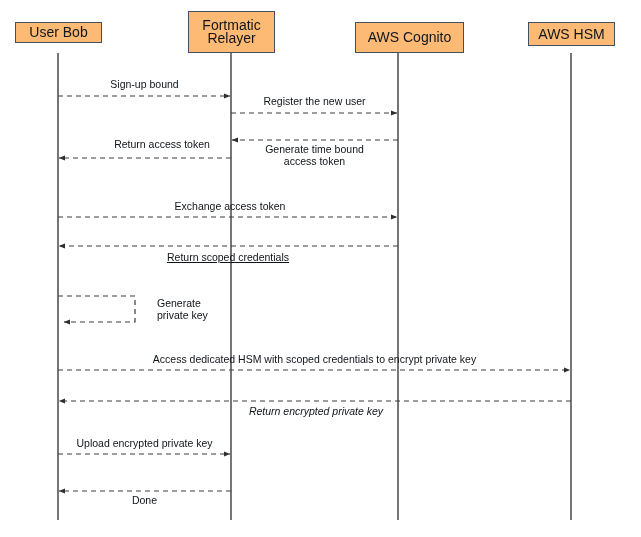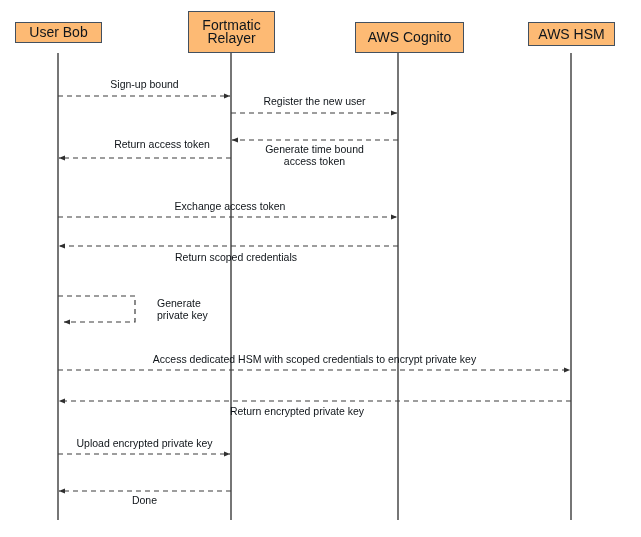--- a/index.html
+++ b/index.html
@@ -79,22 +79,22 @@
       <div class="actor-box" style="left: 355px; top: 22px; width: 109px; height: 31px;">AWS Cognito</div>
       <div class="actor-box" style="left: 528px; top: 22px; width: 87px; height: 24px;">AWS HSM</div>
     </div>
   <div id="label-layer">
       <div class="msg-label lbl-center" style="left: 144.5px; top: 78px;">Sign-up bound</div>
       <div class="msg-label lbl-center" style="left: 314.5px; top: 95px;">Register the new user</div>
       <div class="msg-label lbl-center" style="left: 314.5px; top: 143px;">Generate time bound
 access token</div>
       <div class="msg-label lbl-center" style="left: 162px; top: 138px;">Return access token</div>
       <div class="msg-label lbl-center" style="left: 230px; top: 200px;">Exchange access token</div>
-      <div class="msg-label lbl-center" style="left: 236px; top: 251px;">Return scoped credentials</div>
+      <div class="msg-label lbl-center" style="left: 228px; top: 251px; text-decoration: underline;">Return scoped credentials</div>
       <div class="msg-label lbl-left" style="left: 157px; top: 297px;">Generate
 private key</div>
       <div class="msg-label lbl-center" style="left: 314.5px; top: 353px;">Access dedicated HSM with scoped credentials to encrypt private key</div>
-      <div class="msg-label lbl-center" style="left: 297px; top: 405px;">Return encrypted private key</div>
+      <div class="msg-label lbl-center" style="left: 316px; top: 405px; font-style: italic;">Return encrypted private key</div>
       <div class="msg-label lbl-center" style="left: 144.5px; top: 437px;">Upload encrypted private key</div>
       <div class="msg-label lbl-center" style="left: 144.5px; top: 494px;">Done</div>
     </div>
 
 </div>
 
 </body></html>

